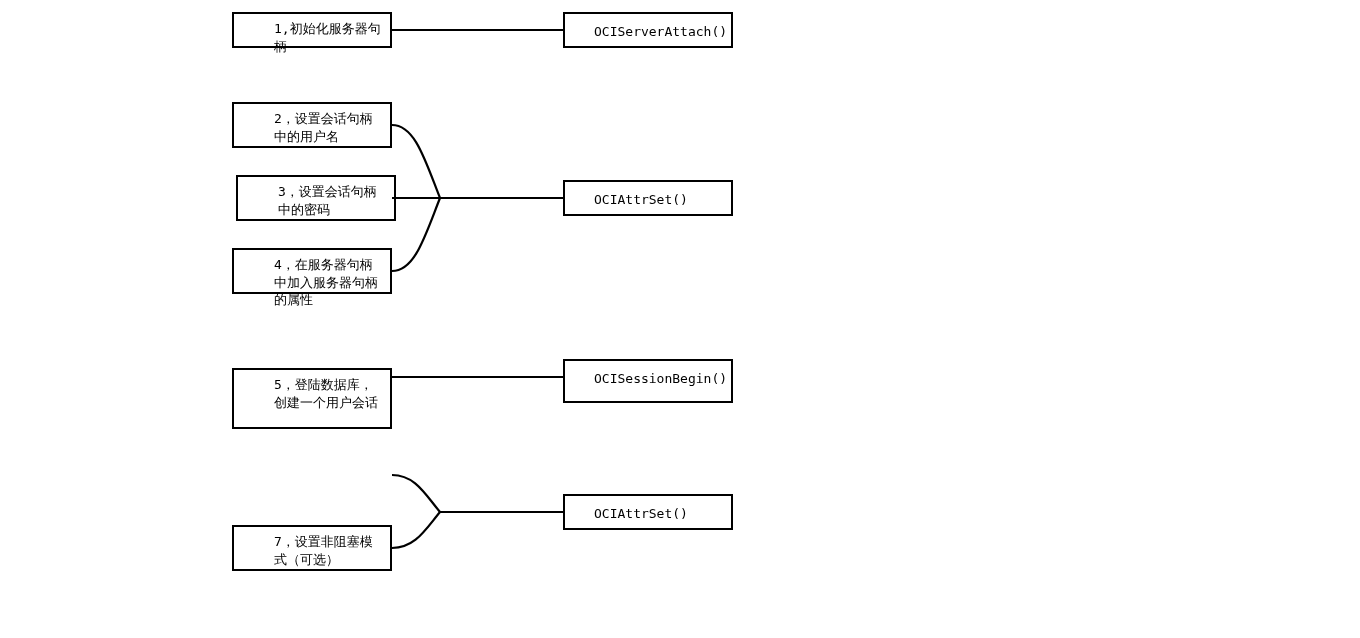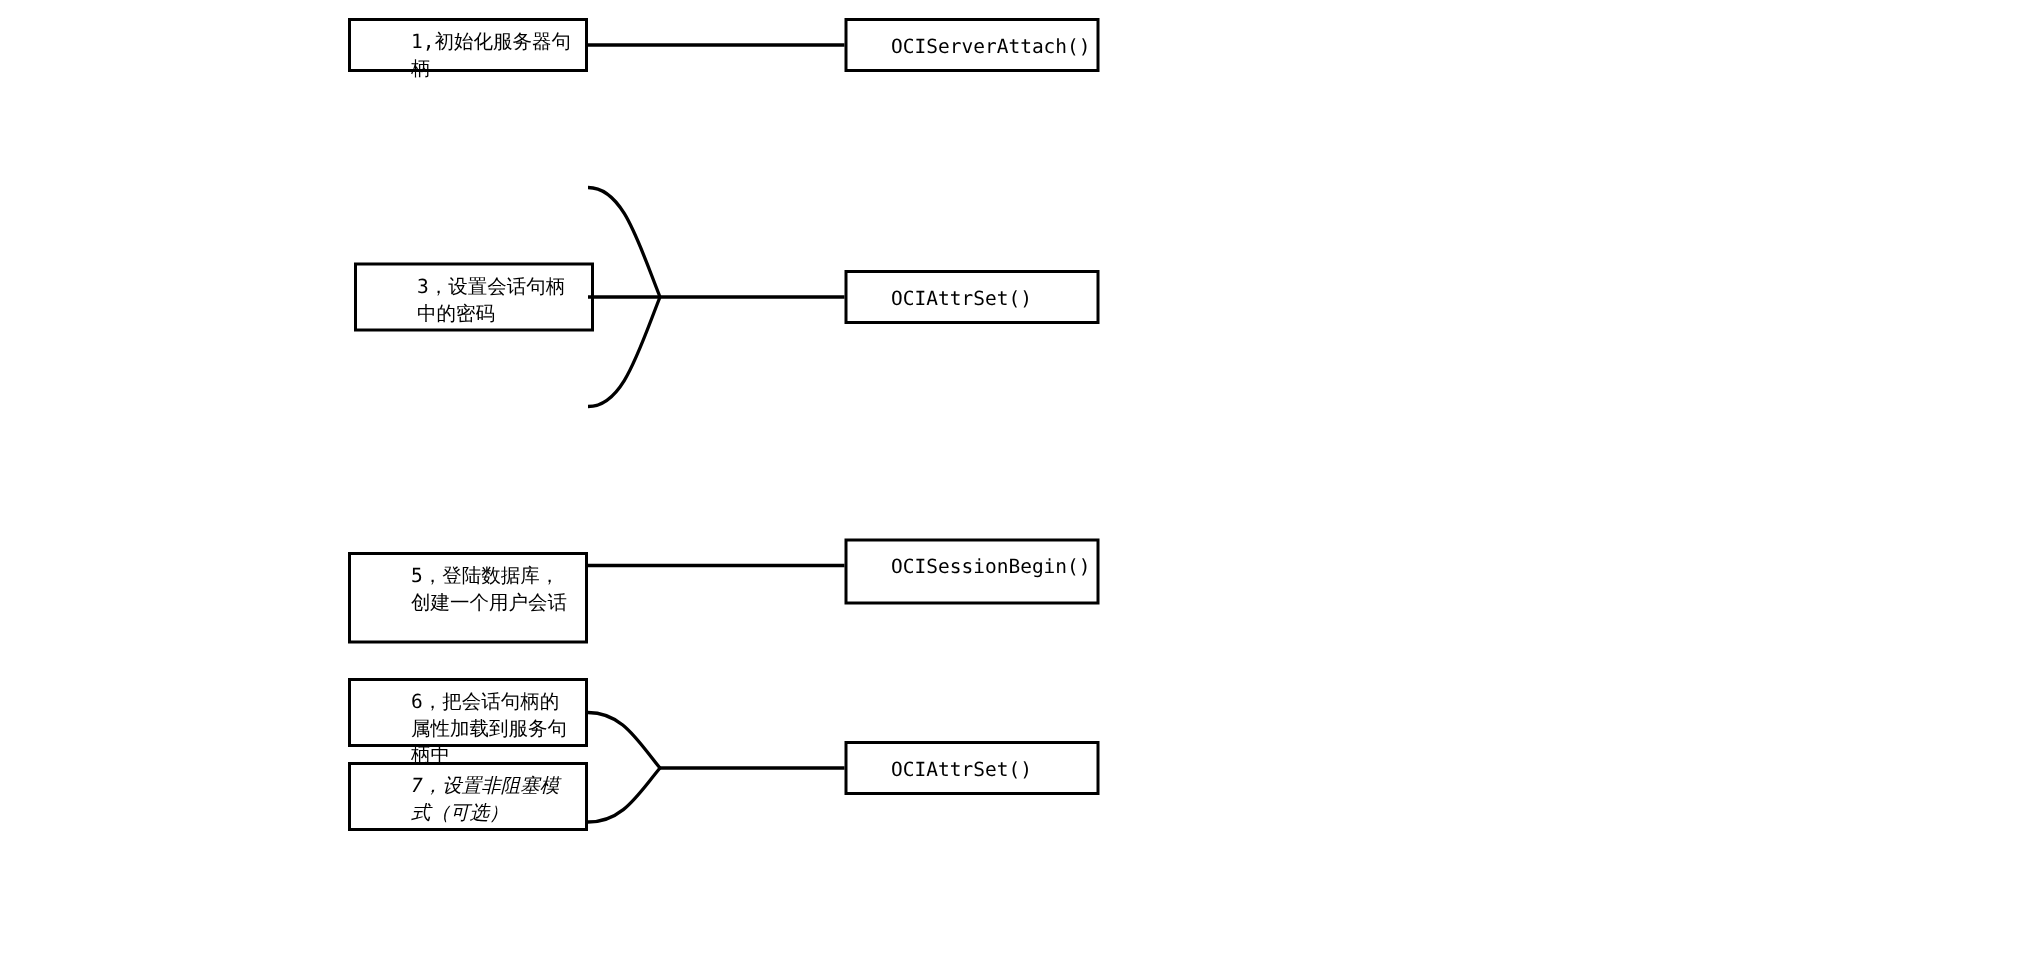--- a/index.html
+++ b/index.html
@@ -49,28 +49,29 @@
   }
 </style>
 </head>
 <body>
 
 <div class="canvas">
 
   <div class="box box-left" style="left:232px; top:12px; height:36px;">1,初始化服务器句柄</div>
   <div class="box box-right" style="left:563px; top:12px; height:36px; padding-top:9px;">OCIServerAttach()</div>
 
+  <div class="box box-left" style="left:232px; top:102px; height:46px;">2，设置会话句柄中的用户名</div>
   <div class="box box-left" style="left:236px; top:175px; height:46px;">3，设置会话句柄中的密码</div>
+  <div class="box box-left" style="left:232px; top:248px; height:46px;">4，在服务器句柄中加入服务器句柄的属性</div>
   <div class="box box-right" style="left:563px; top:180px; height:36px; padding-top:9px;">OCIAttrSet()</div>
 
   <div class="box box-left" style="left:232px; top:368px; height:61px;">5，登陆数据库，创建一个用户会话</div>
   <div class="box box-right" style="left:563px; top:359px; height:44px; padding-top:9px;">OCISessionBegin()</div>
 
-  <div class="box box-left" style="left:232px; top:452px; height:46px;">6，把会话句柄的属性加载到服务句柄中</div>
-  <div class="box box-left" style="left:232px; top:508px; height:46px;font-style:italic;">7，设置非阻塞模式（可选）</div>
+  <div class="box box-left" style="left:232px; top:525px; height:46px;">7，设置非阻塞模式（可选）</div>
   <div class="box box-right" style="left:563px; top:494px; height:36px; padding-top:9px;">OCIAttrSet()</div>
 
   <svg class="wires">
 
     <line x1="392" y1="30" x2="563" y2="30"></line>
 
     <line x1="392" y1="198" x2="563" y2="198"></line>
 
     <path d="M392,125 C415,125 425,160 440,198"></path>
 

